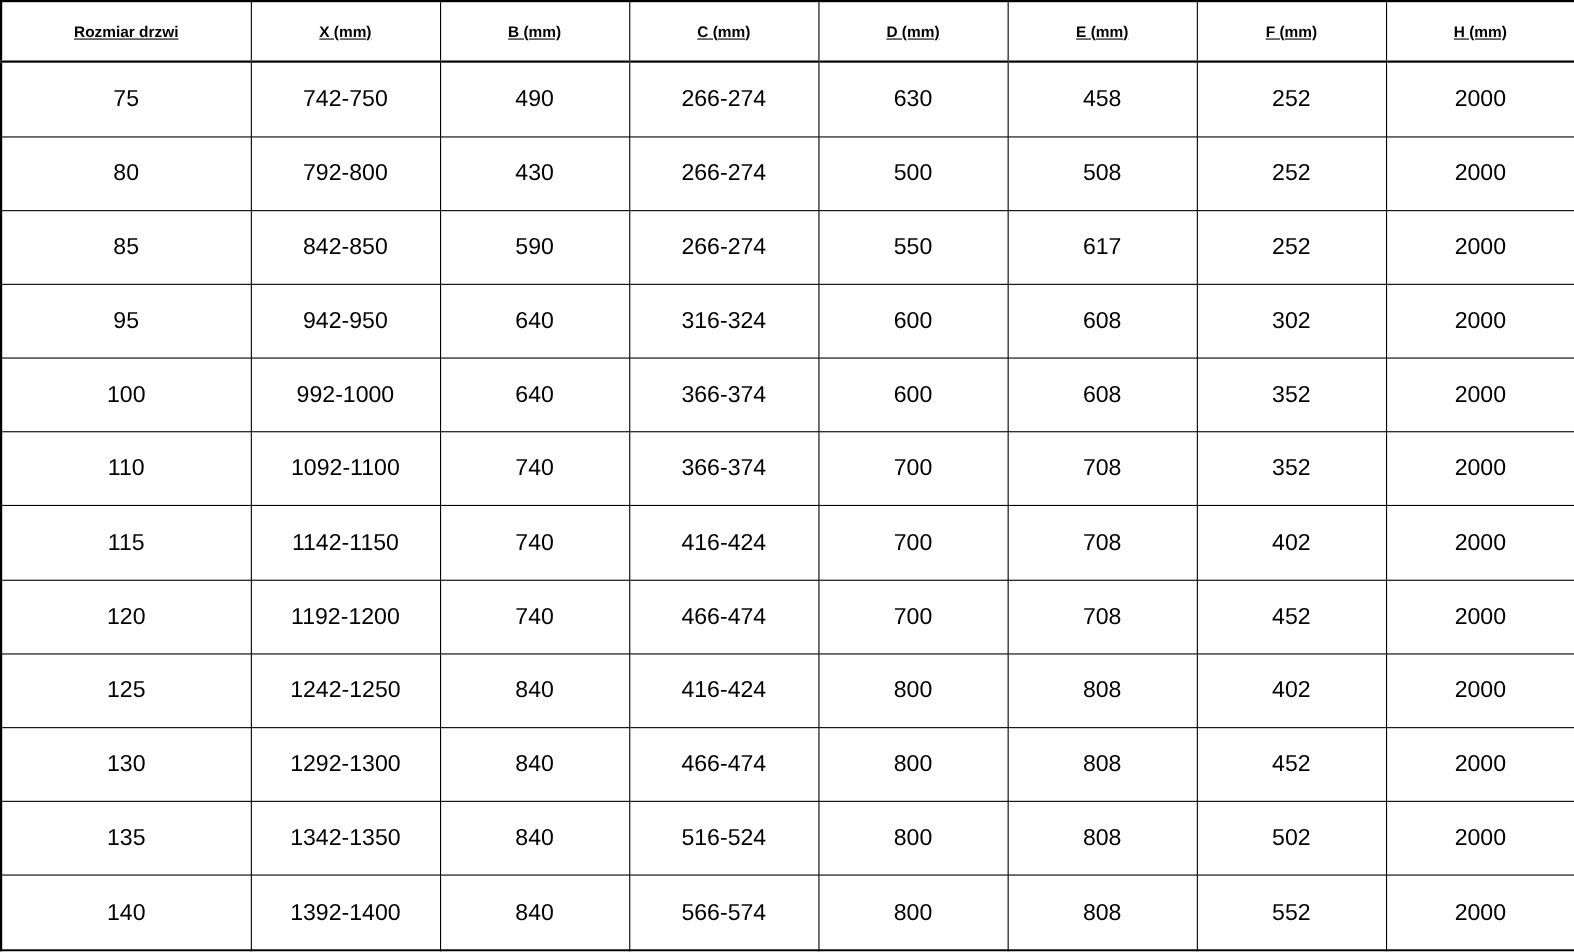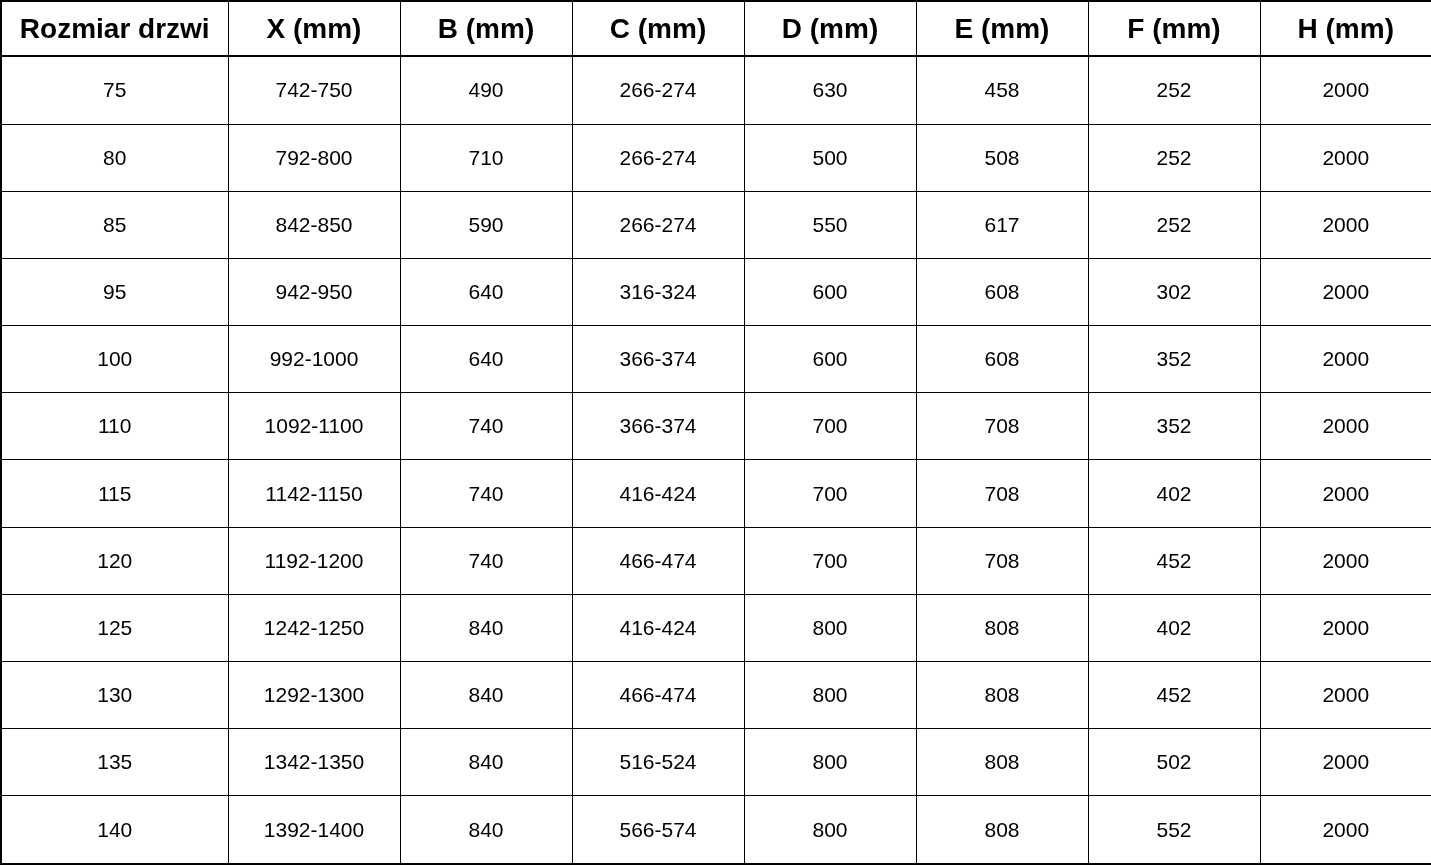--- a/index.html
+++ b/index.html
@@ -16,27 +16,28 @@
     color: #000000;
     background: #ffffff;
   }
   .spec-table, .spec-table th, .spec-table td {
     border: 1px solid #000000;
   }
   .spec-table {
     border: 2px solid #000000;
   }
   .spec-table th {
-    font-size: 28px;
+    font-size: 14px;
     font-weight: bold;
     height: 53px;
     text-align: center;
     vertical-align: middle;
     padding: 0;
     border-bottom-width: 2px;
+    text-decoration: underline;
   }
   .spec-table td {
     font-size: 21px;
     font-weight: normal;
     text-align: center;
     vertical-align: middle;
     padding: 0;
   }
 </style>
 </head>
@@ -72,21 +73,21 @@
         <td>490</td>
         <td>266-274</td>
         <td>630</td>
         <td>458</td>
         <td>252</td>
         <td>2000</td>
       </tr>
       <tr>
         <td>80</td>
         <td>792-800</td>
-        <td>710</td>
+        <td>430</td>
         <td>266-274</td>
         <td>500</td>
         <td>508</td>
         <td>252</td>
         <td>2000</td>
       </tr>
       <tr>
         <td>85</td>
         <td>842-850</td>
         <td>590</td>

